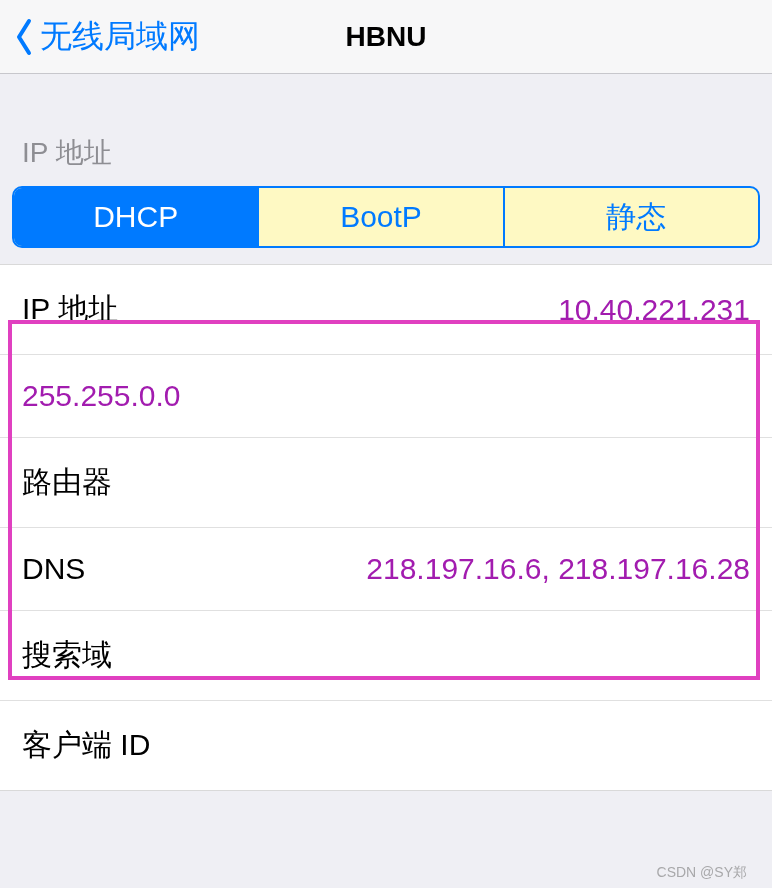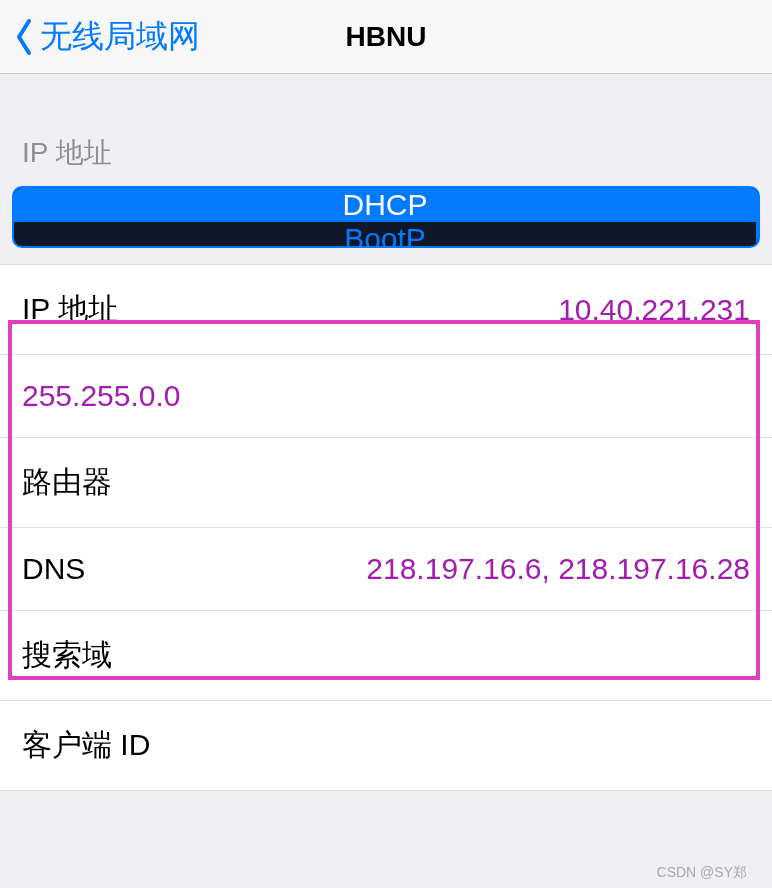--- a/index.html
+++ b/index.html
@@ -41,22 +41,21 @@
       color: #8e8e93;
       font-size: 28px;
     }
     .seg {
       margin: 0 12px 16px 12px;
       display: flex;
       border: 2px solid #007aff;
       border-radius: 10px;
       overflow: hidden;
       height: 62px;
-      background: #0f172a;
-      flex-direction: column;
+      background: #fef9c3;
     }
     .seg-item {
       flex: 1;
       display: flex;
       align-items: center;
       justify-content: center;
       font-size: 30px;
       color: #007aff;
       border-right: 2px solid #007aff;
     }

